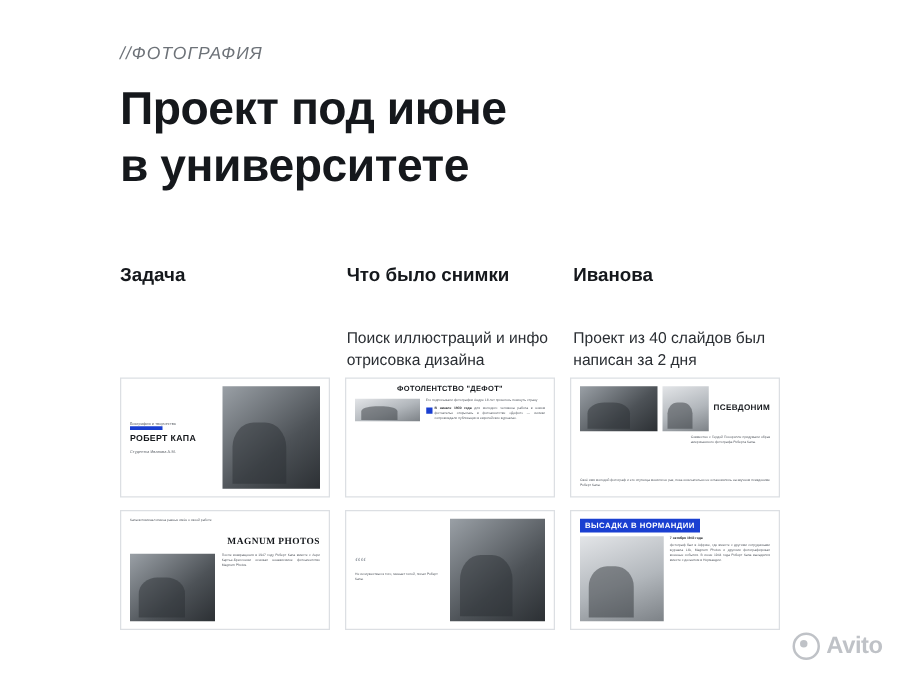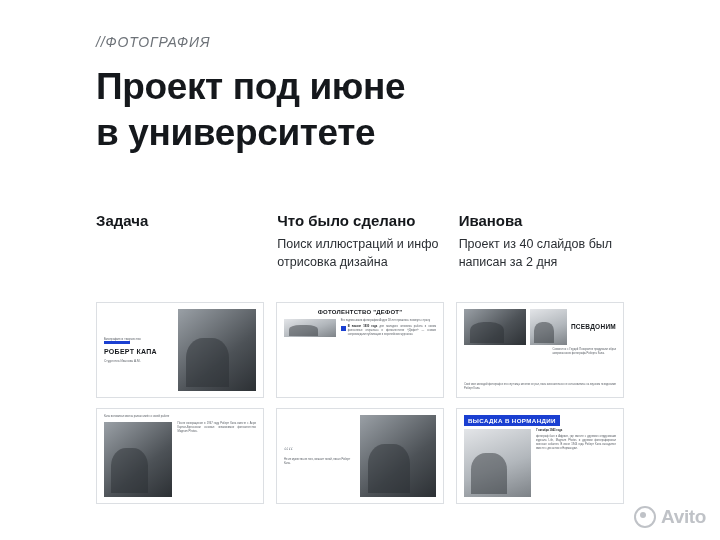--- a/index.html
+++ b/index.html
@@ -54,21 +54,21 @@
   }
   .col {
     width: 33.33%;
     padding-right: 18px;
     box-sizing: border-box;
   }
   .col h3 {
     font-size: 15px;
     font-weight: 700;
     color: #15181c;
-    margin: 0 0 6px 0;
+    margin: 0 0 32px 0;
   }
   .col p {
     font-size: 12.5px;
     line-height: 1.45;
     color: #2a2e33;
     margin: 0;
     white-space: pre-line;
   }
 
   
@@ -224,21 +224,21 @@
     <div class="eyebrow">//ФОТОГРАФИЯ</div>
     <h1 class="title">Проект под июне
 в университете</h1>
   </div>
 
   <div class="cols">
     <div class="col">
       <h3>Задача</h3>
     </div>
     <div class="col">
-      <h3>Что было сделано</h3>
+      <h3>Что было снимки</h3>
       <p>Поиск иллюстраций и инфо
 отрисовка дизайна</p>
     </div>
     <div class="col">
       <h3>Иванова</h3>
       <p>Проект из 40 слайдов был
 написан за 2 дня</p>
     </div>
   </div>
 
@@ -288,20 +288,23 @@
           <div style="width:55%"></div>
           <div class="tiny" style="flex:1">Совместно с Гердой Похорилле придумали образ американского фотографа Роберта Капы.</div>
         </div>
         <div class="tiny" style="margin-top:auto">Своё имя молодой фотограф и его спутница меняли не раз, пока окончательно не остановились на звучном псевдониме Роберт Капа.</div>
       </div>
     </div>
 
     <div class="slide">
       <div class="inner s4">
         <div class="tiny">Капа вспоминал имена разных имён о своей работе</div>
+        <div style="text-align:right">
+          <span class="mini-title" style="font-family:'Liberation Serif',serif; font-size:7.5px; letter-spacing:0.05em">MAGNUM PHOTOS</span>
+        </div>
         <div class="row" style="flex:1">
           <div class="photo dark" style="width:45%"></div>
           <div class="tiny" style="flex:1">После возвращения в 1947 году Роберт Капа вместе с Анри Картье-Брессоном основал независимое фотоагентство Magnum Photos.</div>
         </div>
       </div>
     </div>
 
     <div class="slide">
       <div class="inner s5">
         <div style="width:47%; display:flex; flex-direction:column; justify-content:center; gap:3px;">

